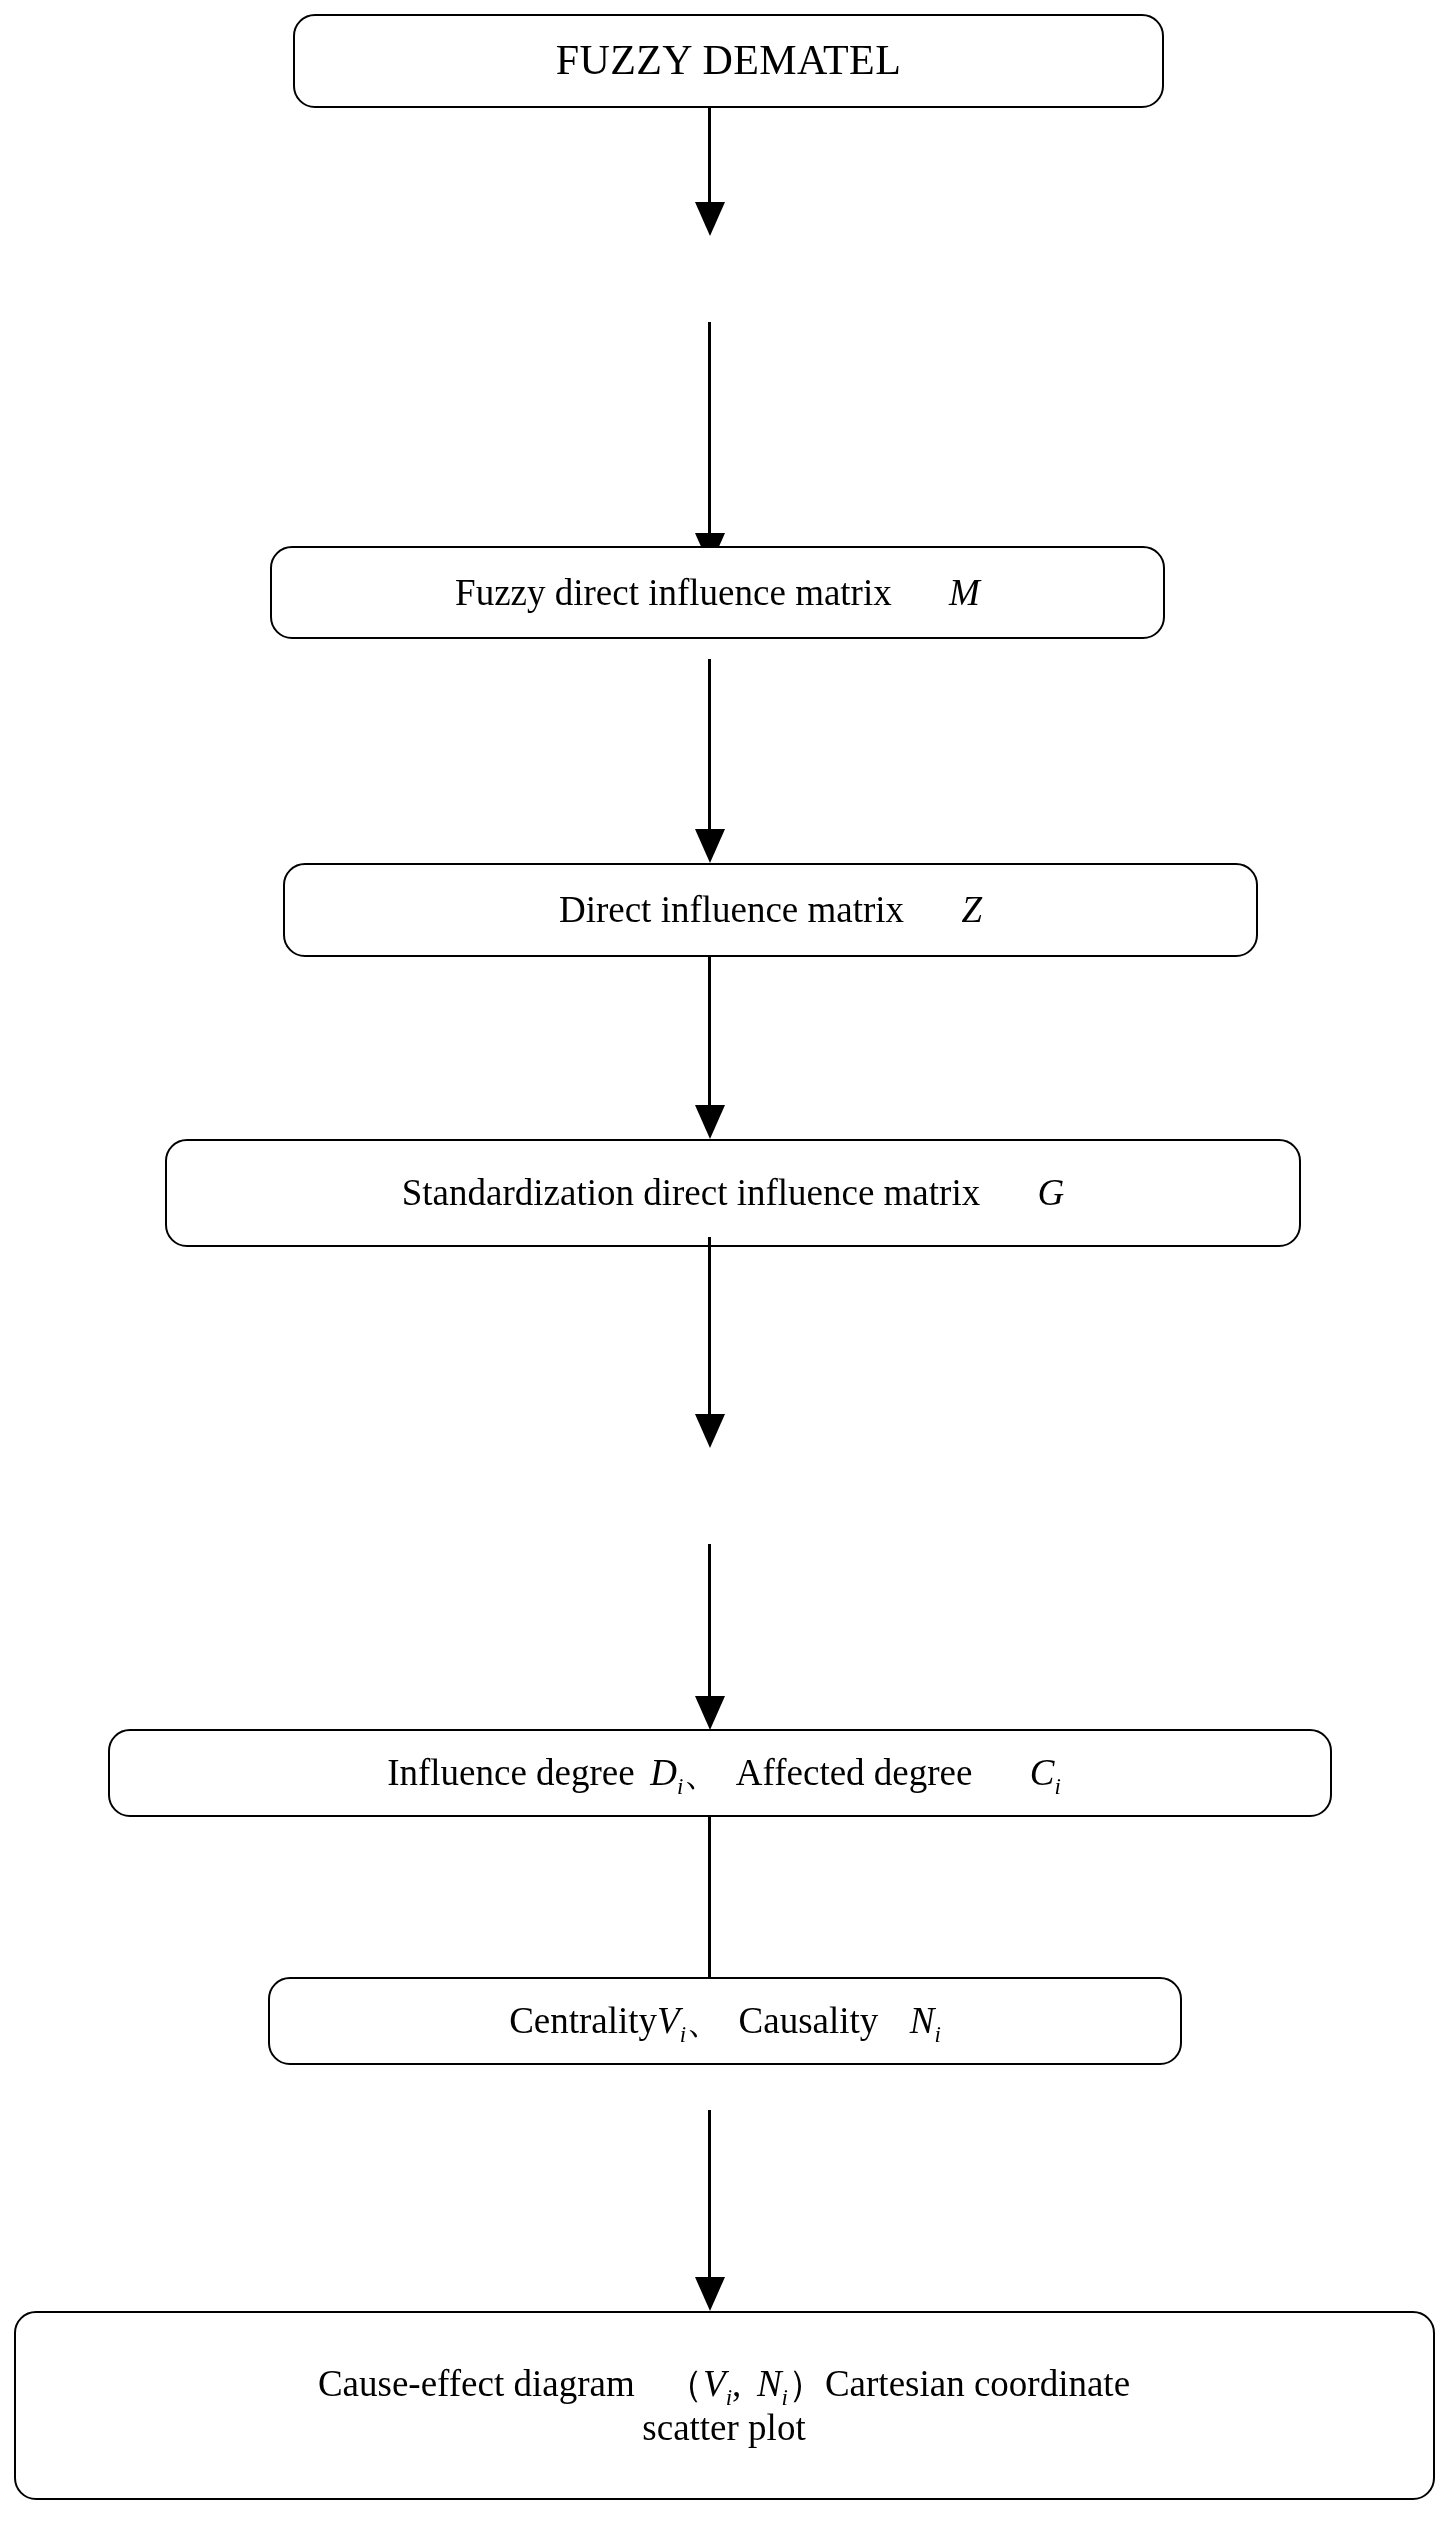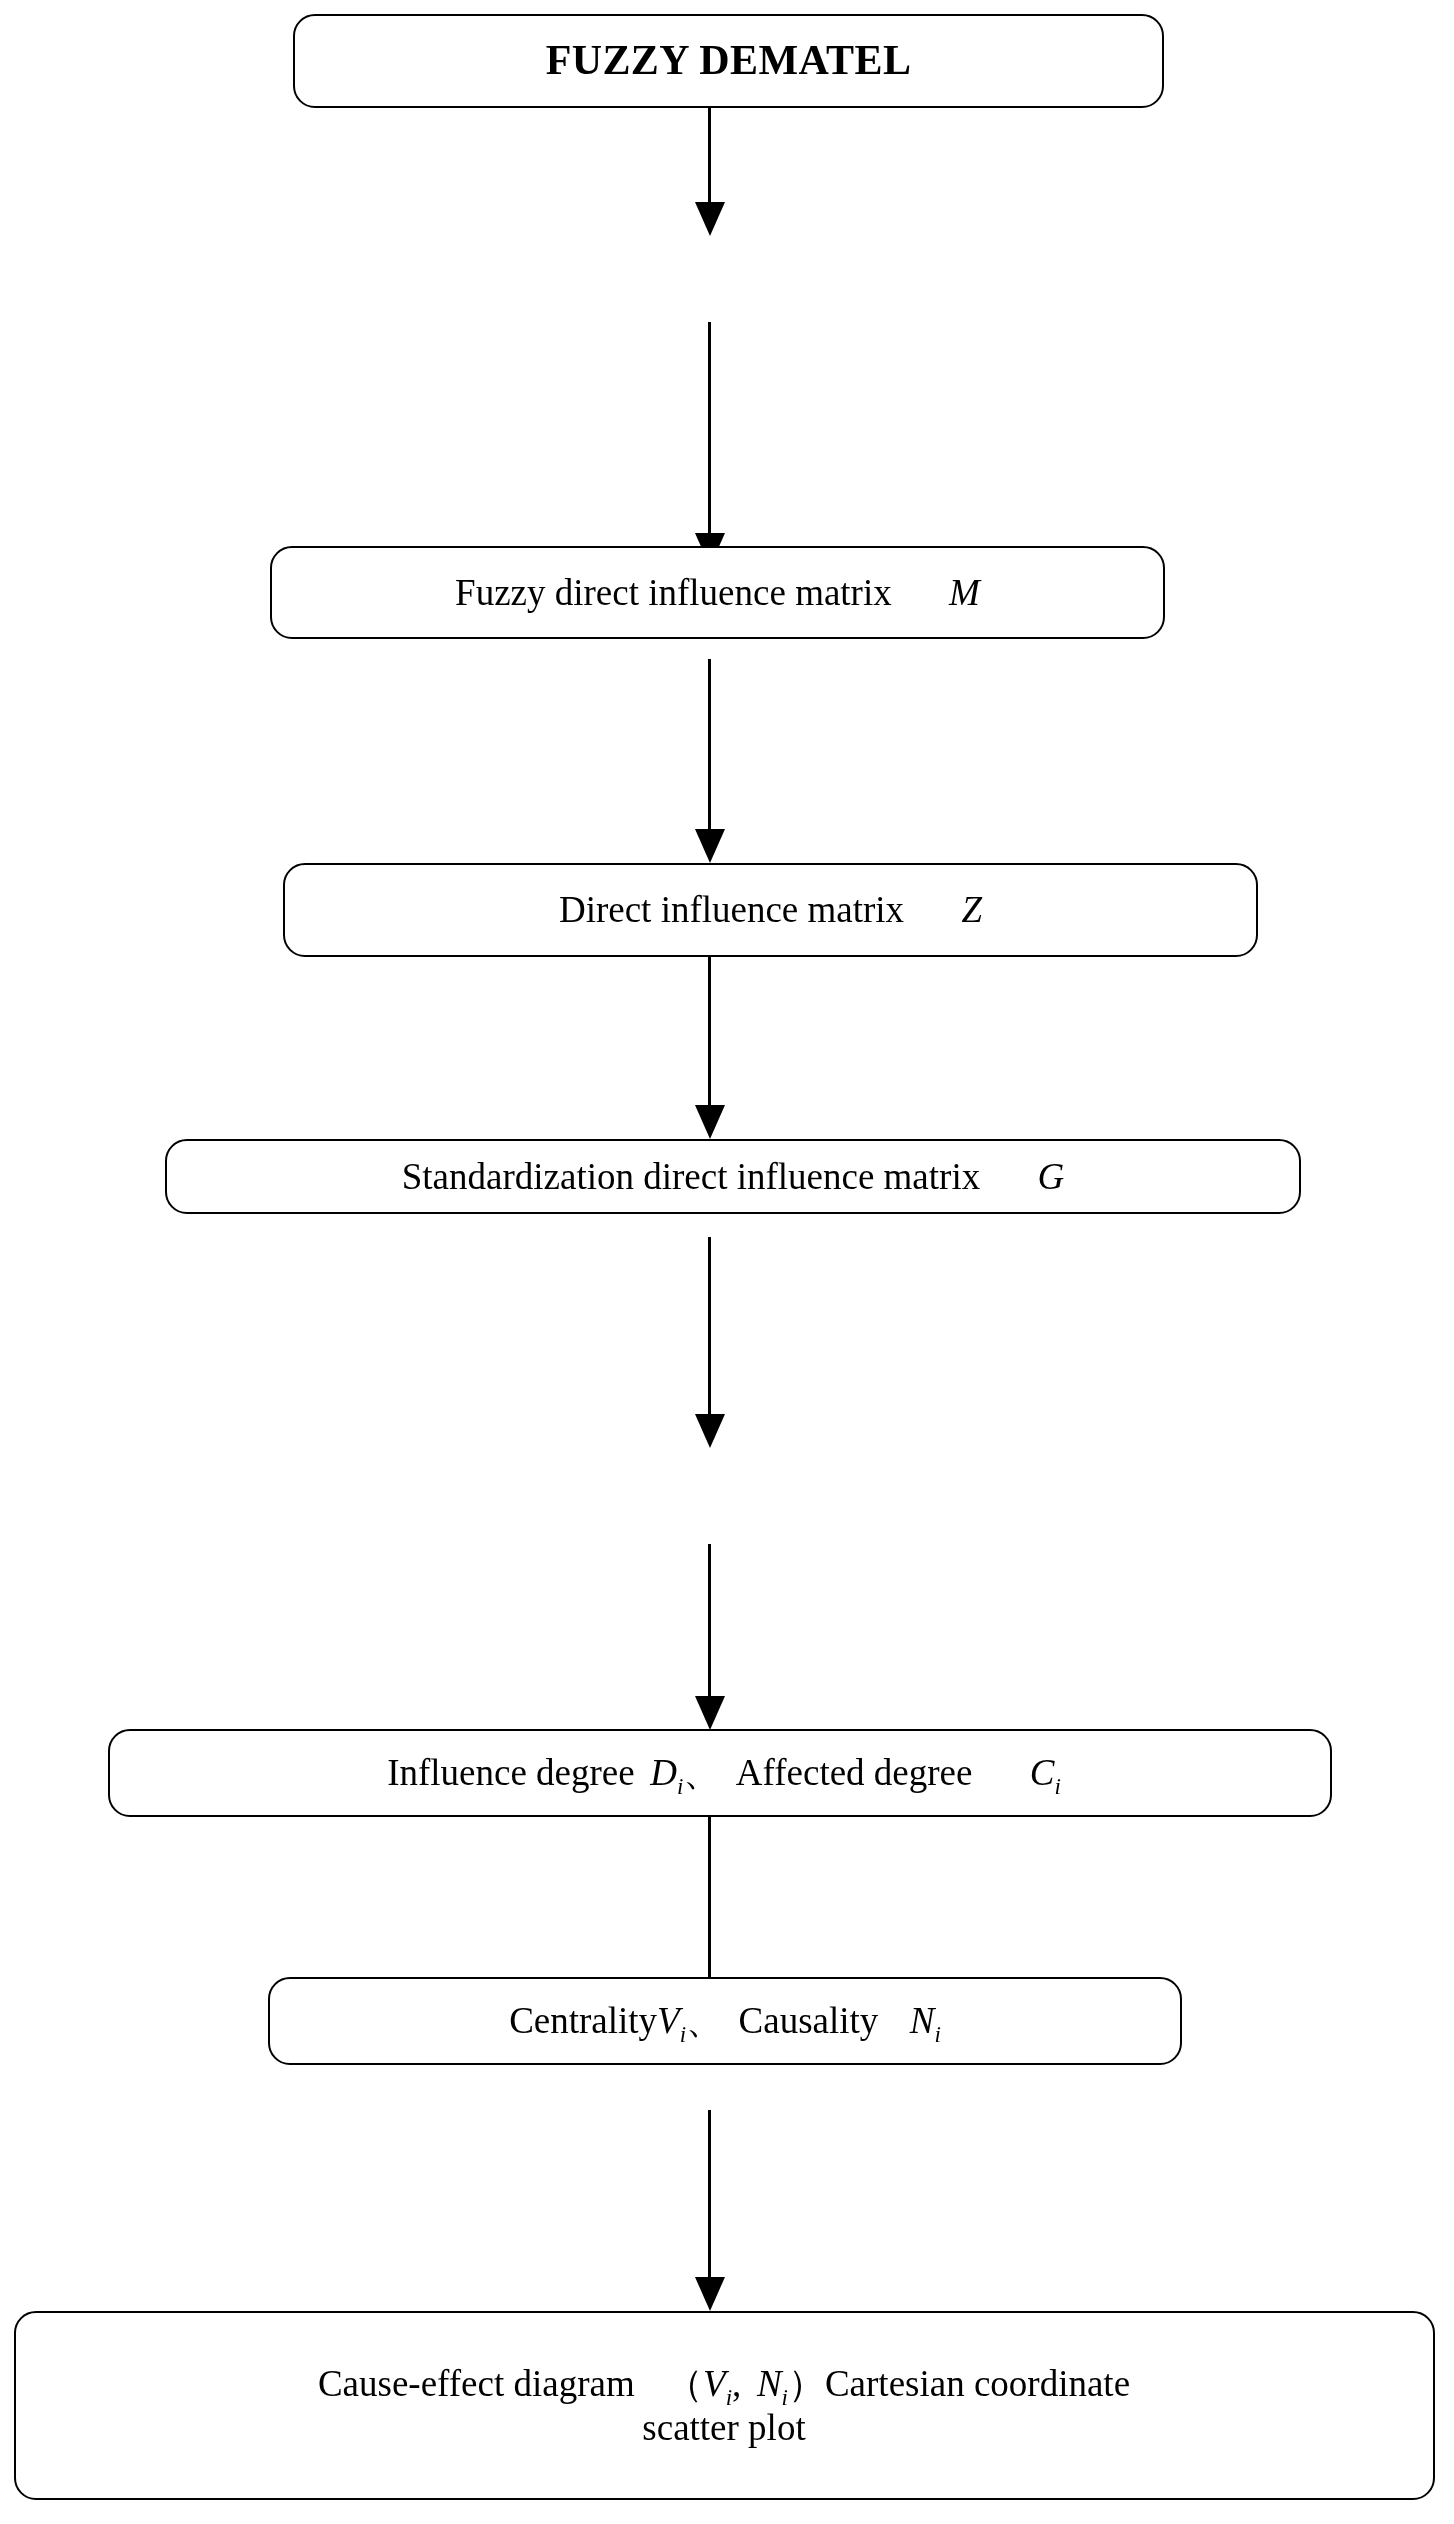--- a/index.html
+++ b/index.html
@@ -27,21 +27,21 @@
     text-align: center;
     color: #000000;
     line-height: 1.18;
     white-space: nowrap;
   }
   .node .label {
     display: block;
     padding: 0 11.8px;
   }
   .node-title {
-    font-weight: bold;
+    font-weight: normal;
     letter-spacing: 0.4px;
   }
   .node-wide .label { white-space: normal; }
 
   
   .var {
     font-family: "Liberation Serif", "DejaVu Serif", serif;
     font-style: italic;
     font-weight: normal;
   }
@@ -109,21 +109,21 @@
 
   <div class="node" style="left:283px; top:863px; width:975px; height:94px; font-size:37px;">
     <span class="label"><span>Direct influence matrix</span><span class="sp-lg"></span><span class="var">Z</span></span>
   </div>
 
   <div class="connector" style="left:693px; top:957px; height:182px;">
     <div class="shaft" style="height:148px;"></div>
     <div class="head" style="top:148px;"></div>
   </div>
 
-  <div class="node" style="left:165px; top:1139px; width:1136px; height:75px; font-size:37px;">
+  <div class="node" style="left:165px; top:1139px; width:1136px; height:108px; font-size:37px;">
     <span class="label"><span>Standardization direct influence matrix</span><span class="sp-lg"></span><span class="var">G</span></span>
   </div>
 
   <div class="connector" style="left:693px; top:1237px; height:211px;">
     <div class="shaft" style="height:177px;"></div>
     <div class="head" style="top:177px;"></div>
   </div>
 
 
   <div class="connector" style="left:693px; top:1544px; height:185px;">

